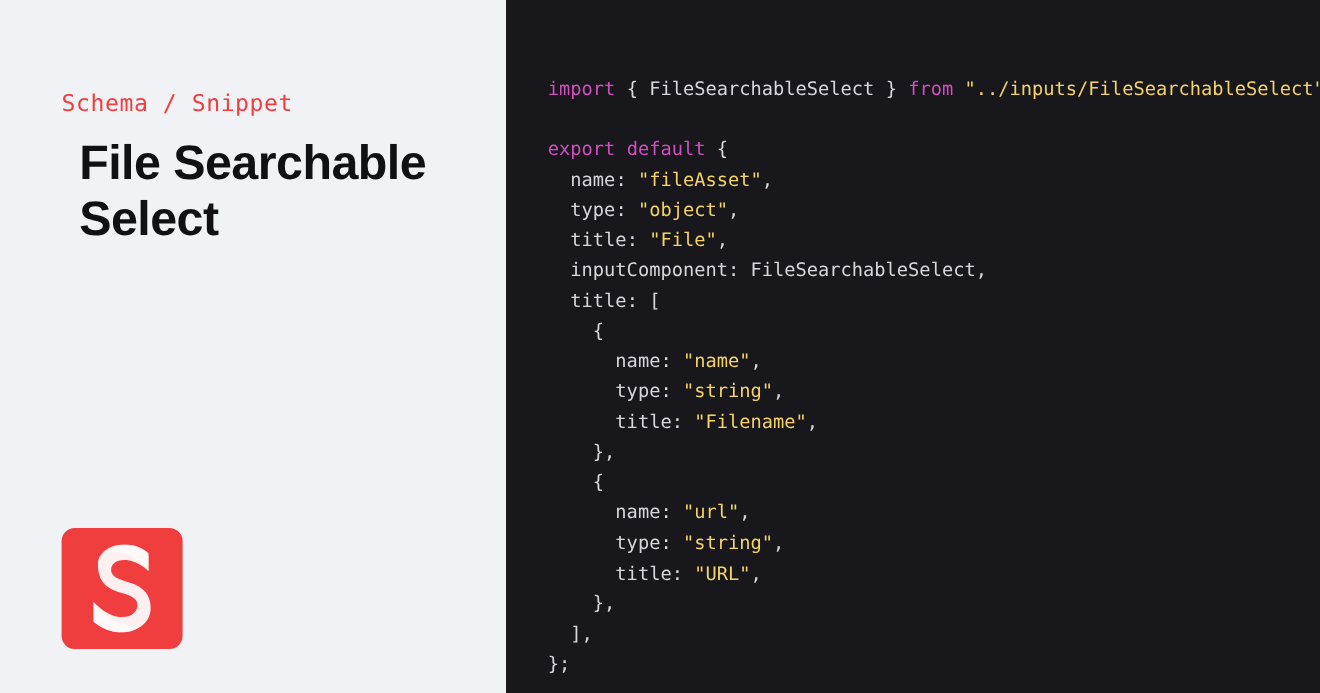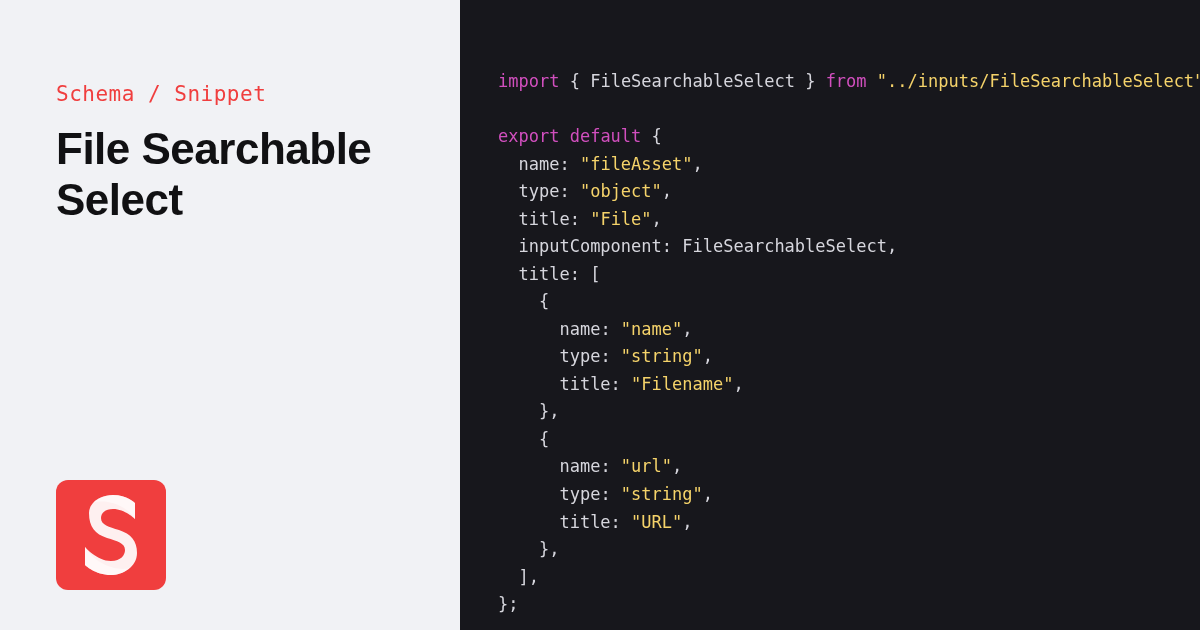--- a/index.html
+++ b/index.html
@@ -18,20 +18,21 @@
     color: #f03e3e;
     letter-spacing: 0.5px;
     margin-bottom: 18px;
   }
   .title {
     font-size: 44px;
     font-weight: 700;
     color: #111113;
     line-height: 1.15;
     letter-spacing: -0.5px;
+    margin-left: 16px;
   }
   .logo {
     position: absolute;
     left: 56px;
     bottom: 40px;
     width: 110px;
     height: 110px;
     background: #f03e3e;
     border-radius: 12px;
     display: flex;

